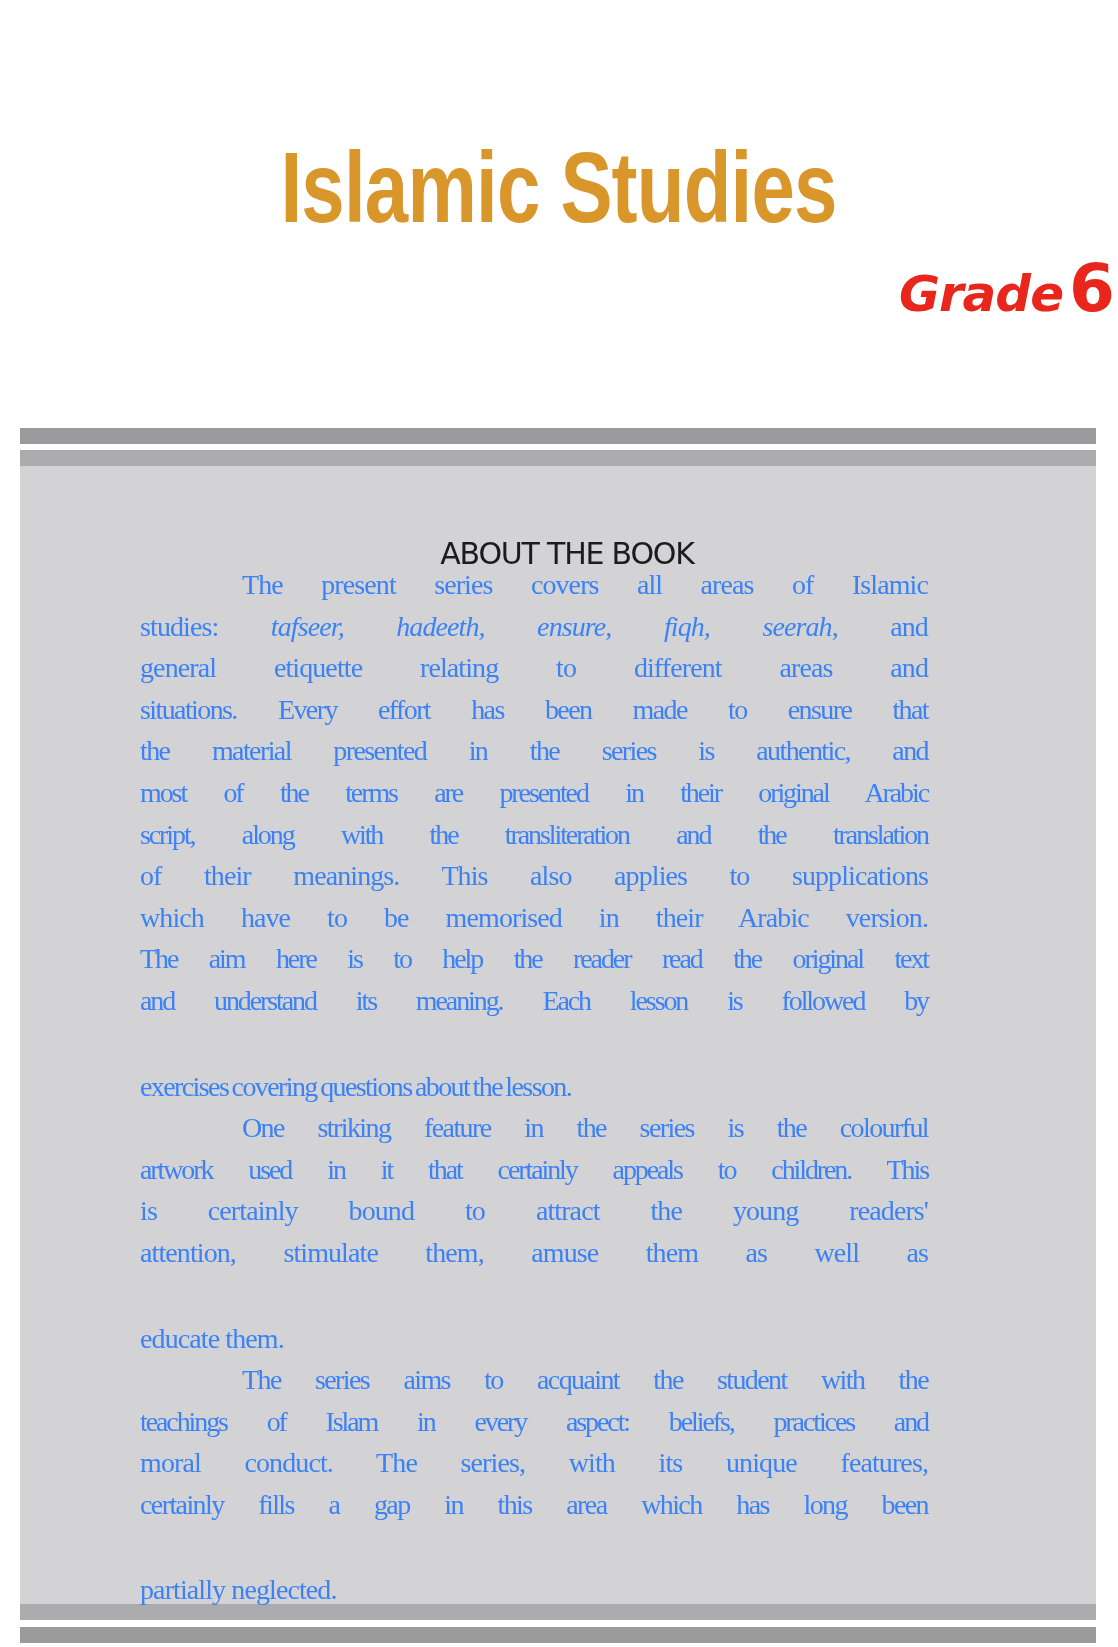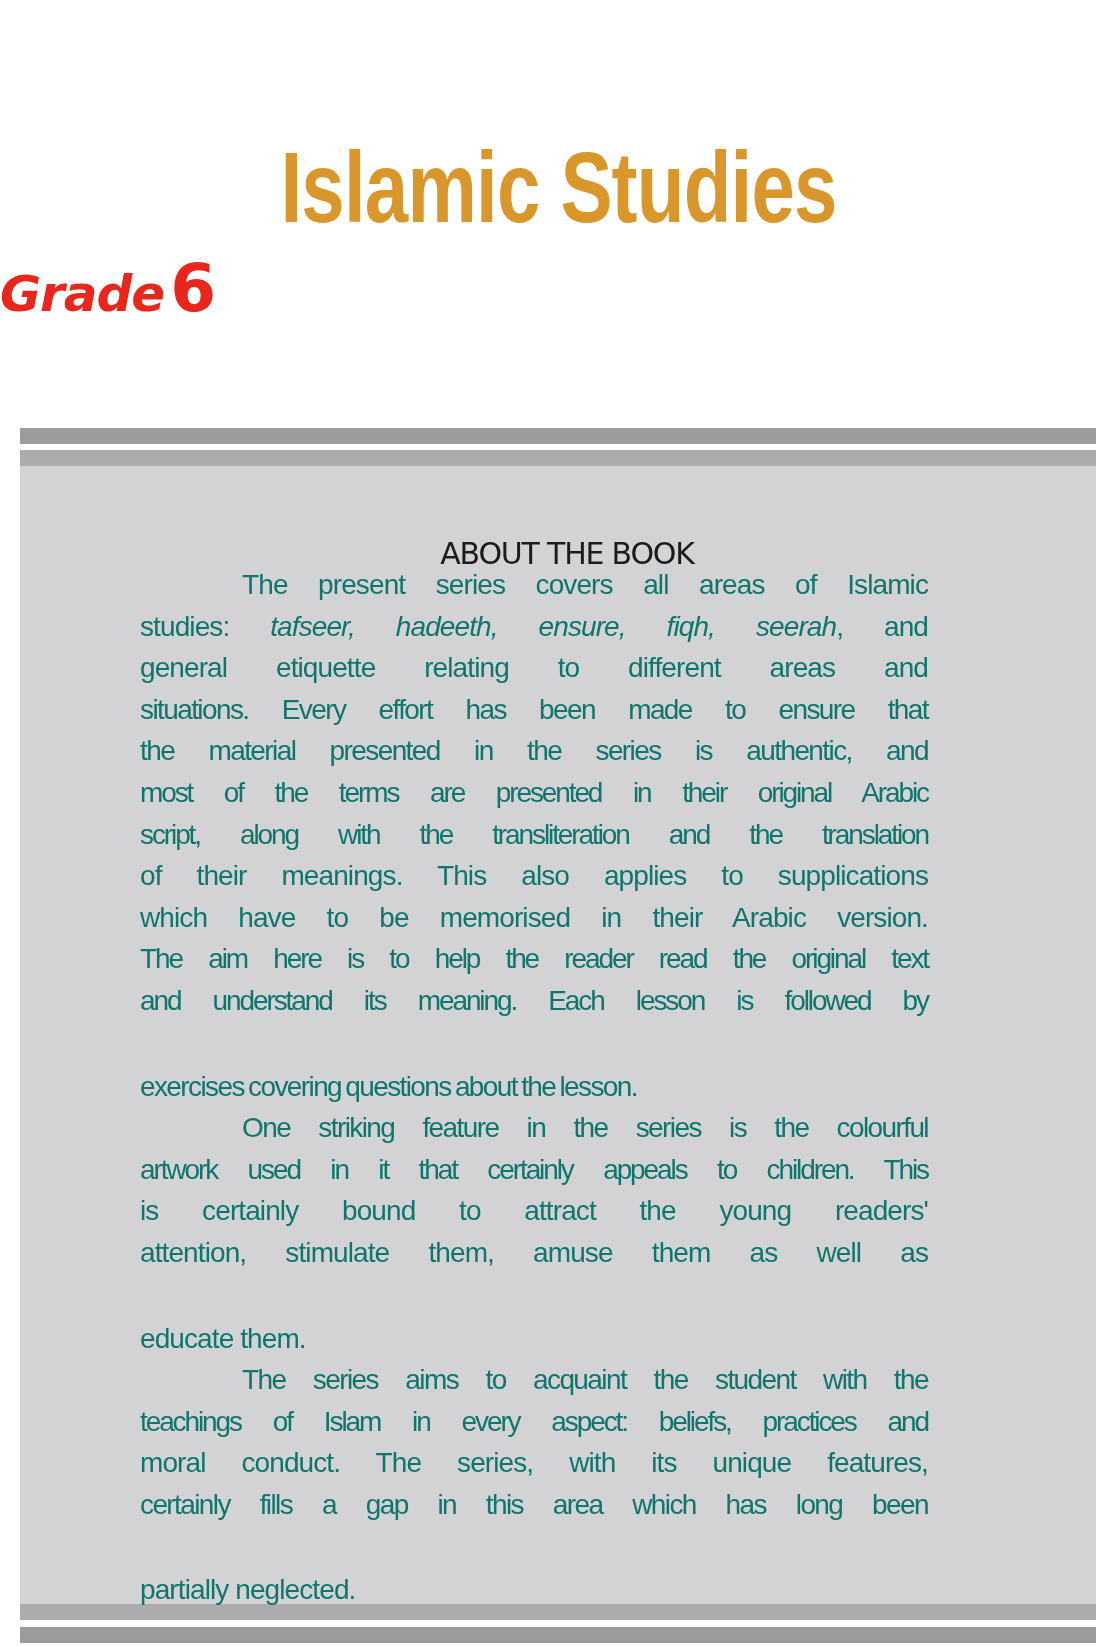--- a/index.html
+++ b/index.html
@@ -8,42 +8,42 @@
     font-family: "Liberation Sans", sans-serif;
   }
   .title {
     position: absolute; left: 0; width: 1118px; top: 132px; text-align: center;
     font-family: "Liberation Sans", sans-serif; font-weight: bold;
     font-size: 100px; line-height: 110px; color: #D9962A;
     letter-spacing: -1px;
   }
   .title span { display: inline-block; transform: scaleX(0.78); transform-origin: center; }
   .grade {
-    position: absolute; left: 0; width: 1115px; top: 254px; text-align: left;
+    position: absolute; left: 0; width: 1115px; top: 254px; text-align: right;
     color: #E8261C; font-weight: bold; font-style: italic;
     font-family: "DejaVu Sans", sans-serif; line-height: 70px;
   }
   .grade .word { font-size: 50px; letter-spacing: -1px; }
   .grade .num { font-size: 66px; font-style: normal; margin-left: 6px; }
 
   .band { position: absolute; left: 20px; width: 1076px; }
   .band-dark { background: #9B9B9E; }
   .band-mid  { background: #ACACAF; }
   .panel {
     position: absolute; left: 20px; top: 466px; width: 1076px; height: 1138px;
     background: #D3D3D6;
   }
   .heading {
     position: absolute; left: 8px; width: 1118px; top: 534px; text-align: center;
     font-size: 30px; line-height: 40px; color: #1c1c1c; letter-spacing: -1.2px;
     font-family: "DejaVu Sans", sans-serif;
   }
   .body-text {
     position: absolute; left: 140px; top: 564px; width: 788px;
-    font-family: Liberation Sans, sans-serif; color: #0f766e;
+    font-family: Liberation Serif, serif; color: #3b82f6;
   }
   .line {
     height: 41.6px; line-height: 41.6px; font-size: 28px;
     text-align: justify; text-align-last: justify; white-space: nowrap;
     letter-spacing: -0.9px; overflow: visible;
   }
   .line.indent { padding-left: 102px; }
   .line.last { text-align-last: left; margin-top: 44px; }
   .line em { font-style: italic; }
   .line.tight { letter-spacing: -1.6px; word-spacing: -2px; }

